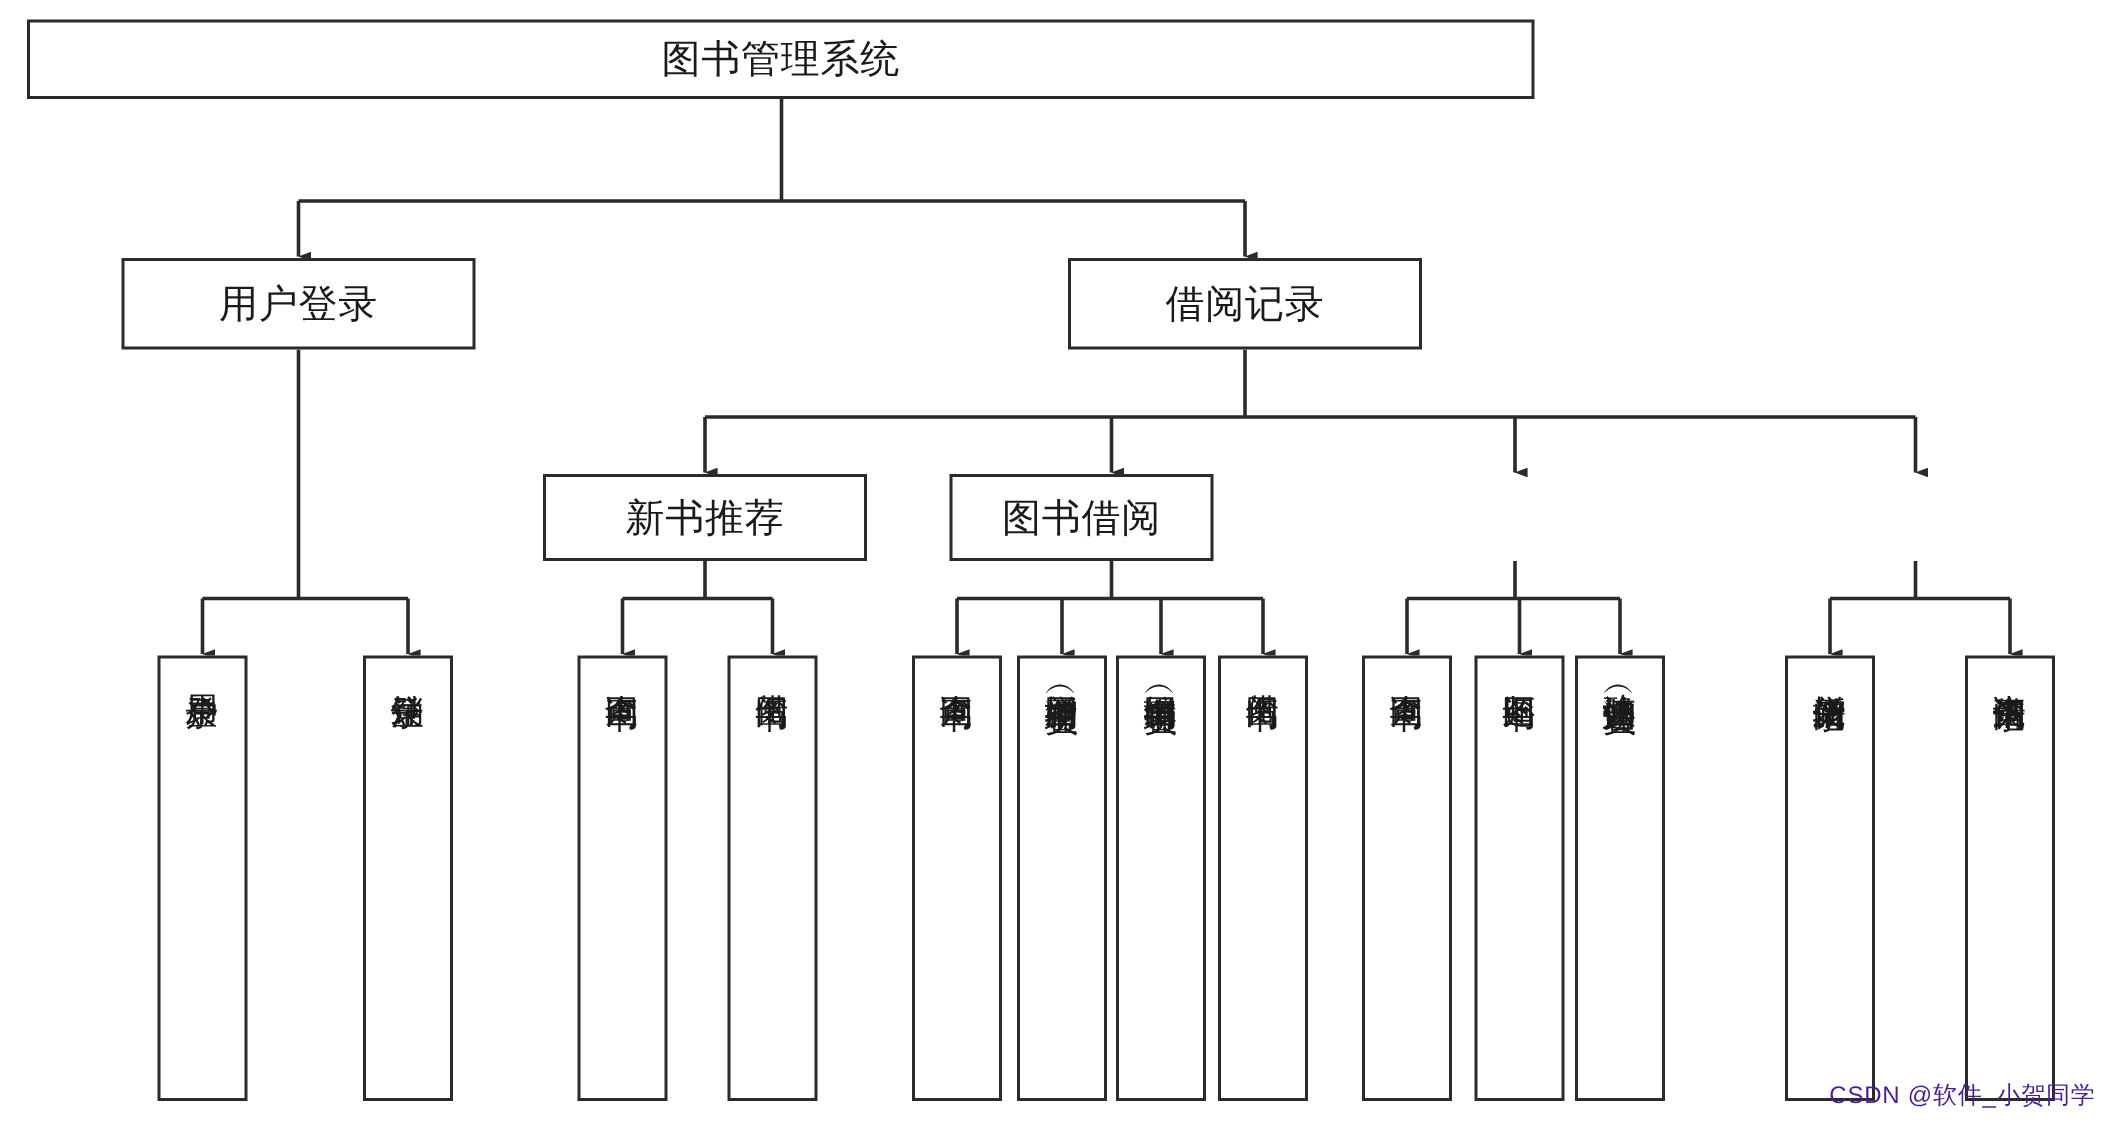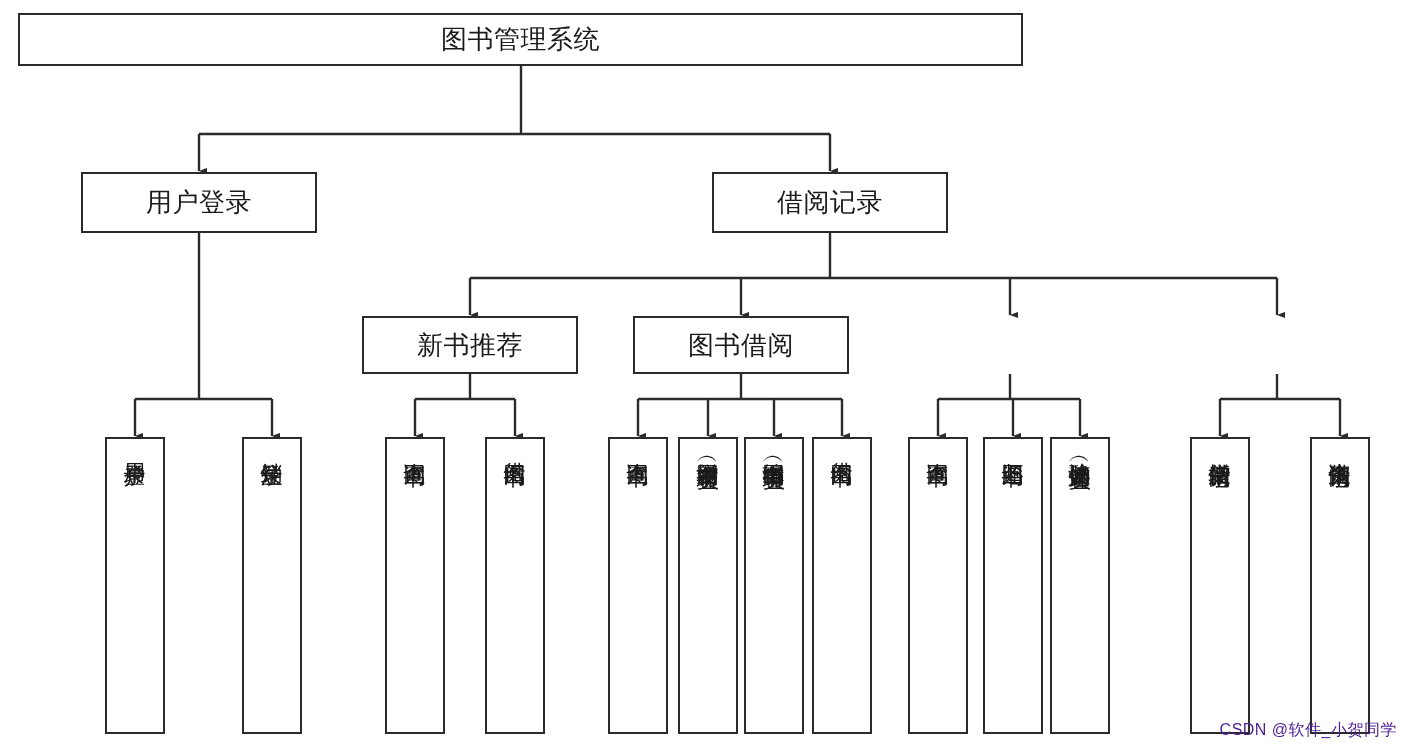--- a/index.html
+++ b/index.html
@@ -124,21 +124,21 @@
   <div class="node horiz" style="left: 81px; top: 172px; width: 236px; height: 61px;">
     <span class="label">用户登录</span>
   </div>
   <div class="node horiz" style="left: 712px; top: 172px; width: 236px; height: 61px;">
     <span class="label">借阅记录</span>
   </div>
 
   <div class="node horiz" style="left: 362px; top: 316px; width: 216px; height: 58px;">
     <span class="label">新书推荐</span>
   </div>
-  <div class="node horiz" style="left: 633px; top: 316px; width: 216px; height: 58px;">
+  <div class="node horiz" style="left: 633px; top: 316px; width: 176px; height: 58px;">
     <span class="label">图书借阅</span>
   </div>
 
   <div class="node vert" style="left: 105px; top: 437px; width: 60px; height: 297px;">
     <span class="label">用户登录</span>
   </div>
   <div class="node vert" style="left: 242px; top: 437px; width: 60px; height: 297px;">
     <span class="label">注销登录</span>
   </div>
 

